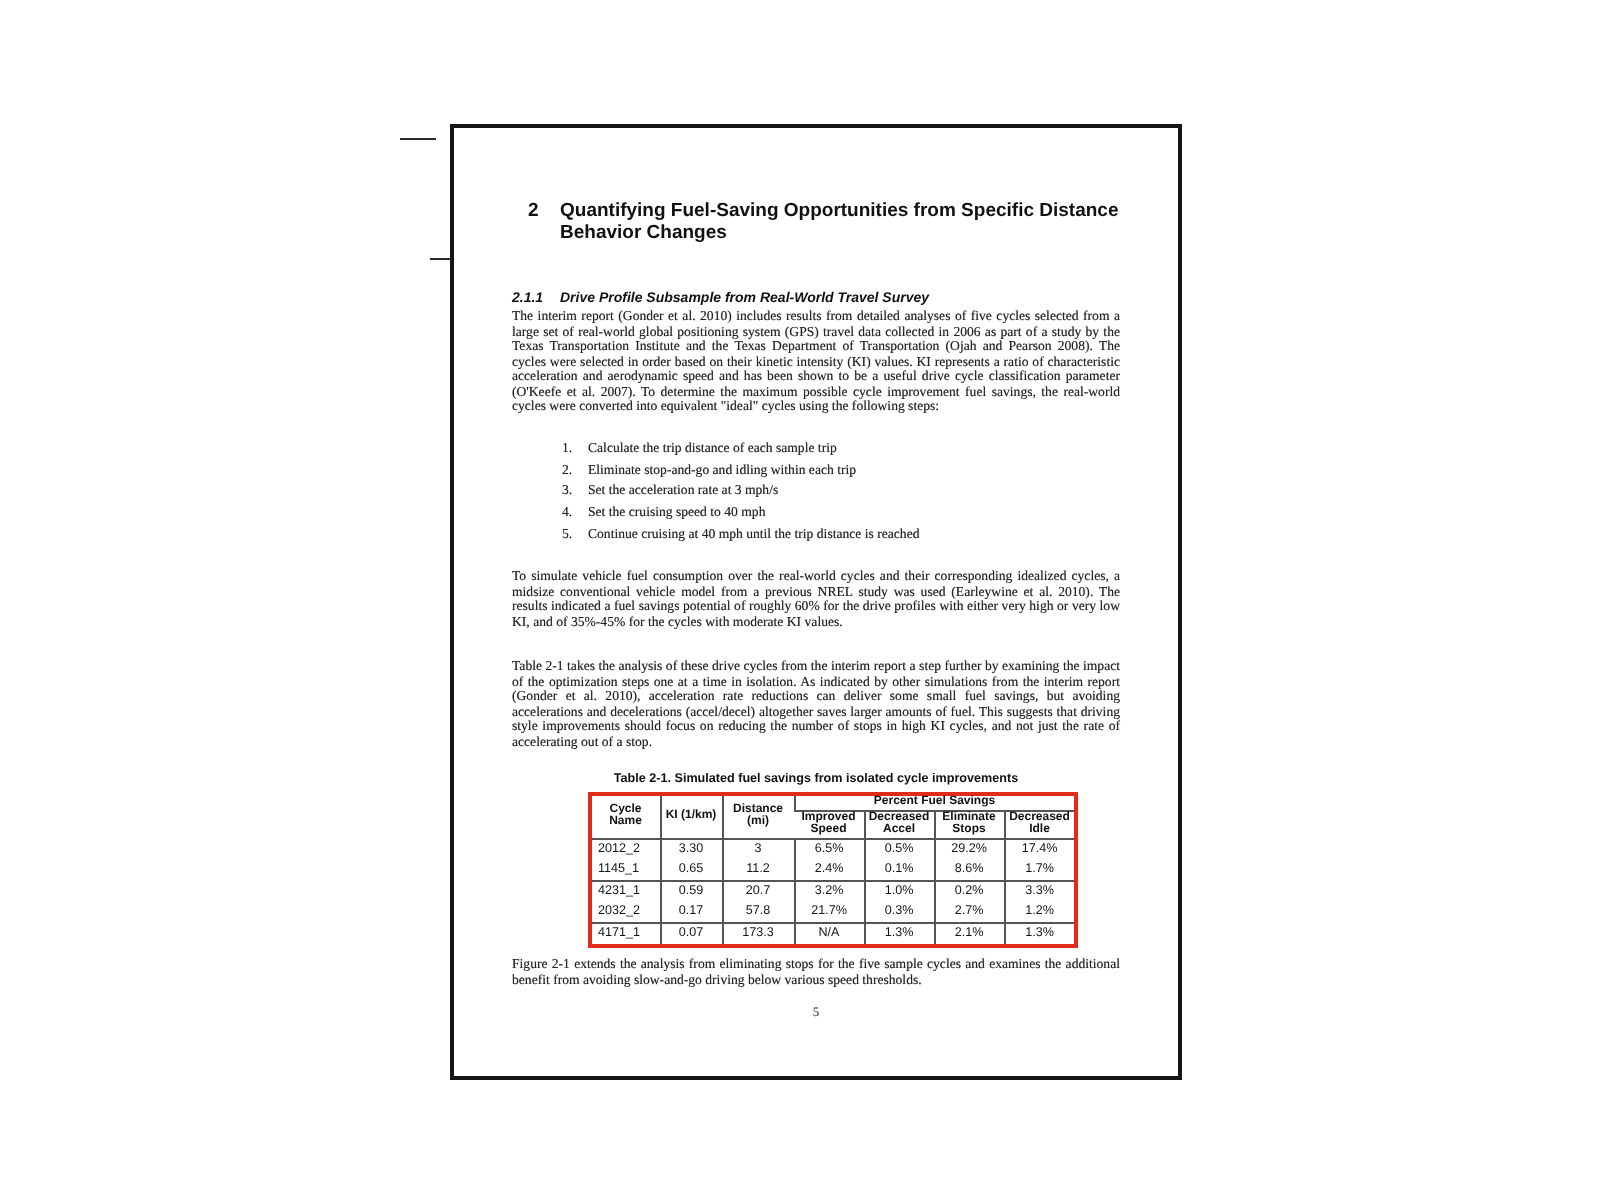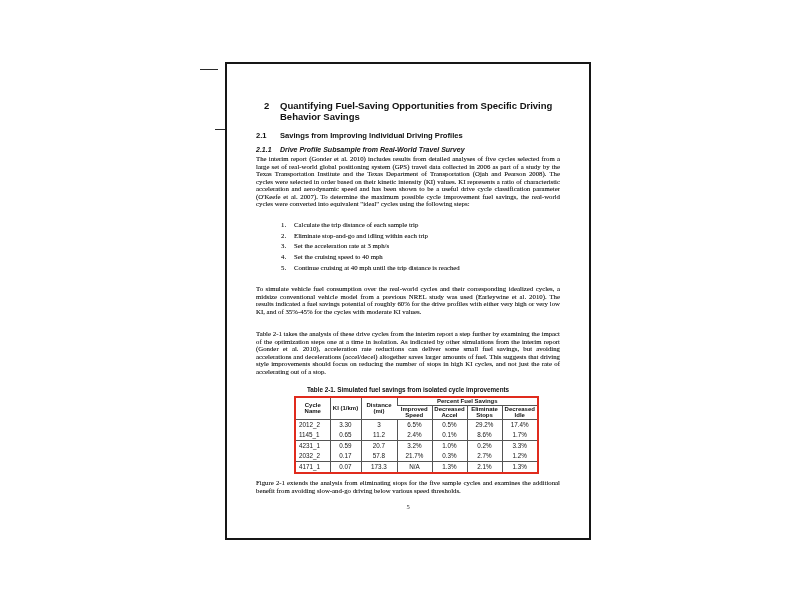--- a/index.html
+++ b/index.html
@@ -71,27 +71,23 @@
 <div class="tick" style="left:588px;top:64px;width:1px;height:6px;"></div>
 <div class="tick" style="left:200px;top:69px;width:18px;height:1px;"></div>
 <div class="tick" style="left:215px;top:129px;width:17px;height:1px;"></div>
 <div class="tick" style="left:584px;top:495px;width:7px;height:1px;"></div>
 <div class="tick" style="left:588px;top:531px;width:1px;height:7px;"></div>
 
 <div class="page">
 
   <div class="h1">
     <span class="num">2</span>
-    <span>Quantifying Fuel-Saving Opportunities from Specific Driving Behavior Savings</span>
-  </div>
-
-  <div class="h2">
-    <span class="num">2.1</span>
-    <span>Savings from Improving Individual Driving Profiles</span>
-  </div>
+    <span>Quantifying Fuel-Saving Opportunities from Specific Distance Behavior Changes</span>
+  </div>
+
 
   <div class="h3">
     <span class="num">2.1.1</span>
     <span>Drive Profile Subsample from Real-World Travel Survey</span>
   </div>
 
   <div class="para p1">The interim report (Gonder et al. 2010) includes results from detailed analyses of five cycles selected from a large set of real-world global positioning system (GPS) travel data collected in 2006 as part of a study by the Texas Transportation Institute and the Texas Department of Transportation (Ojah and Pearson 2008). The cycles were selected in order based on their kinetic intensity (KI) values. KI represents a ratio of characteristic acceleration and aerodynamic speed and has been shown to be a useful drive cycle classification parameter (O'Keefe et al. 2007). To determine the maximum possible cycle improvement fuel savings, the real-world cycles were converted into equivalent "ideal" cycles using the following steps:</div>
 
   <div class="steps">
     <div class="step">

